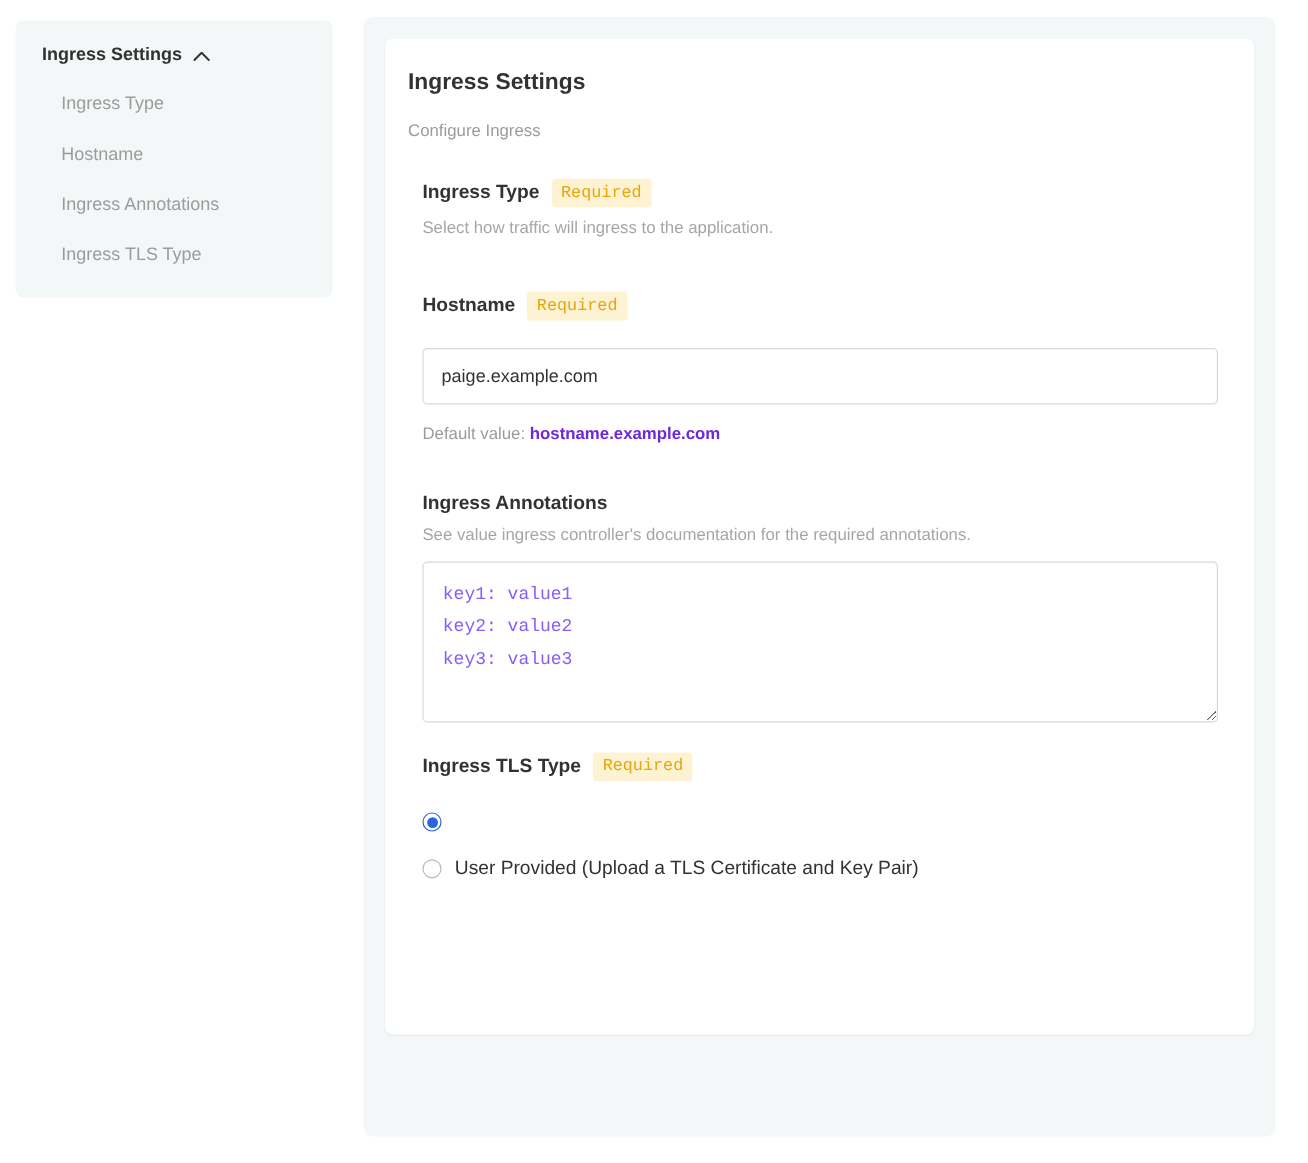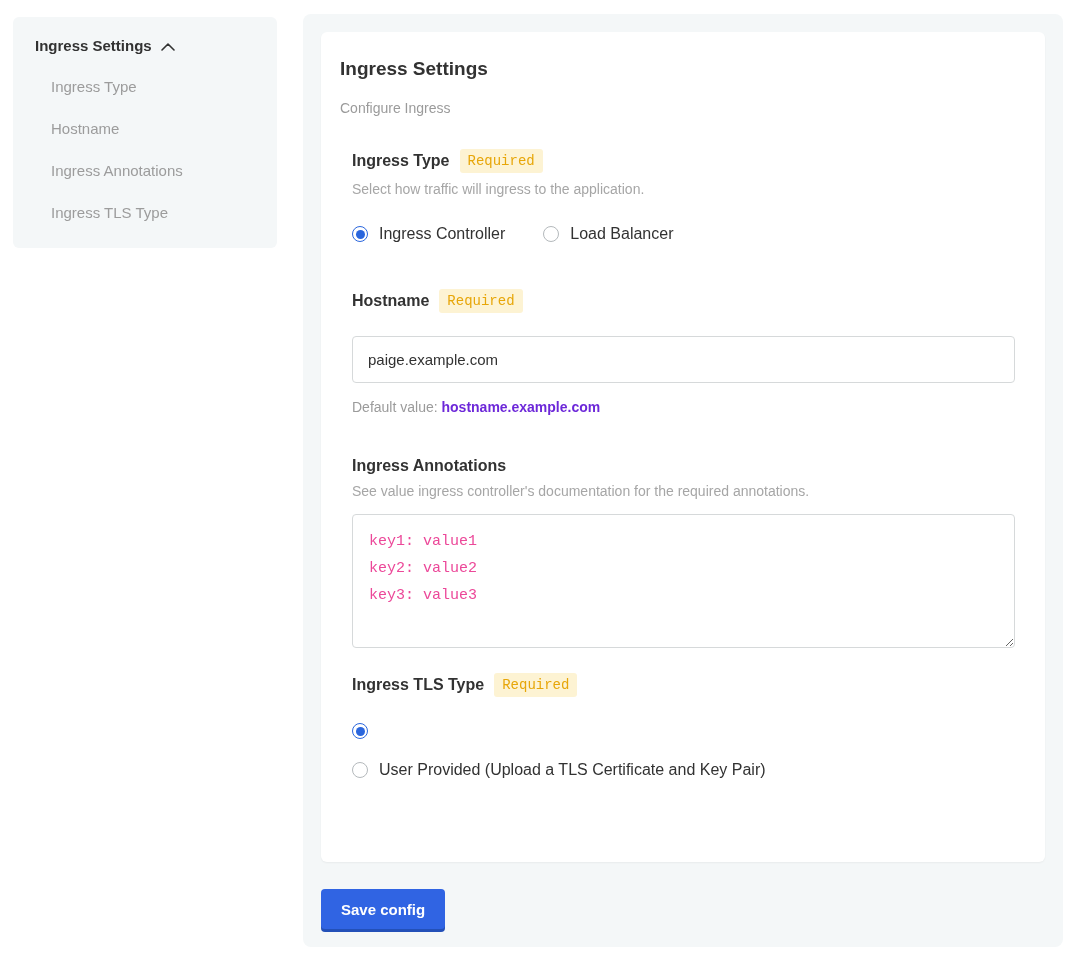--- a/index.html
+++ b/index.html
@@ -158,21 +158,21 @@
     display: block;
     margin-top: 15px;
     width: 663px;
     height: 134px;
     border: 1px solid #d6d9da;
     border-radius: 4px;
     padding: 13px 16px;
     font-family: "Liberation Mono", monospace;
     font-size: 15px;
     line-height: 27px;
-    color: #ec4899;
+    color: #8b5cf6;
     resize: both;
     outline: none;
   }
 
   .mt-sec1 { margin-top: 33px; }
   .mt-sec2 { margin-top: 46px; }
   .mt-sec3 { margin-top: 42px; }
   .mt-sec4 { margin-top: 25px; }
 
   .save-btn {
@@ -214,30 +214,20 @@
 
       <div class="card-title">Ingress Settings</div>
       <div class="card-subtitle">Configure Ingress</div>
 
       <div class="section mt-sec1">
         <div class="section-head">
           <span class="section-title">Ingress Type</span>
           <span class="badge">Required</span>
         </div>
         <div class="help">Select how traffic will ingress to the application.</div>
-        <div class="radio-row">
-          <label class="radio-opt">
-            <span class="radio checked"></span>
-            <span>Ingress Controller</span>
-          </label>
-          <label class="radio-opt">
-            <span class="radio"></span>
-            <span>Load Balancer</span>
-          </label>
-        </div>
       </div>
 
       <div class="section mt-sec2">
         <div class="section-head">
           <span class="section-title">Hostname</span>
           <span class="badge">Required</span>
         </div>
         <input class="text-input" type="text" value="paige.example.com" style="">
         <div class="default-line">
           <span>Default value:</span>
@@ -266,16 +256,15 @@
           </label>
           <label class="radio-opt">
             <span class="radio"></span>
             <span>User Provided (Upload a TLS Certificate and Key Pair)</span>
           </label>
         </div>
       </div>
 
     </div>
 
-    <button class="save-btn">Save config</button>
   </div>
 
 </div>
 
 </body></html>

